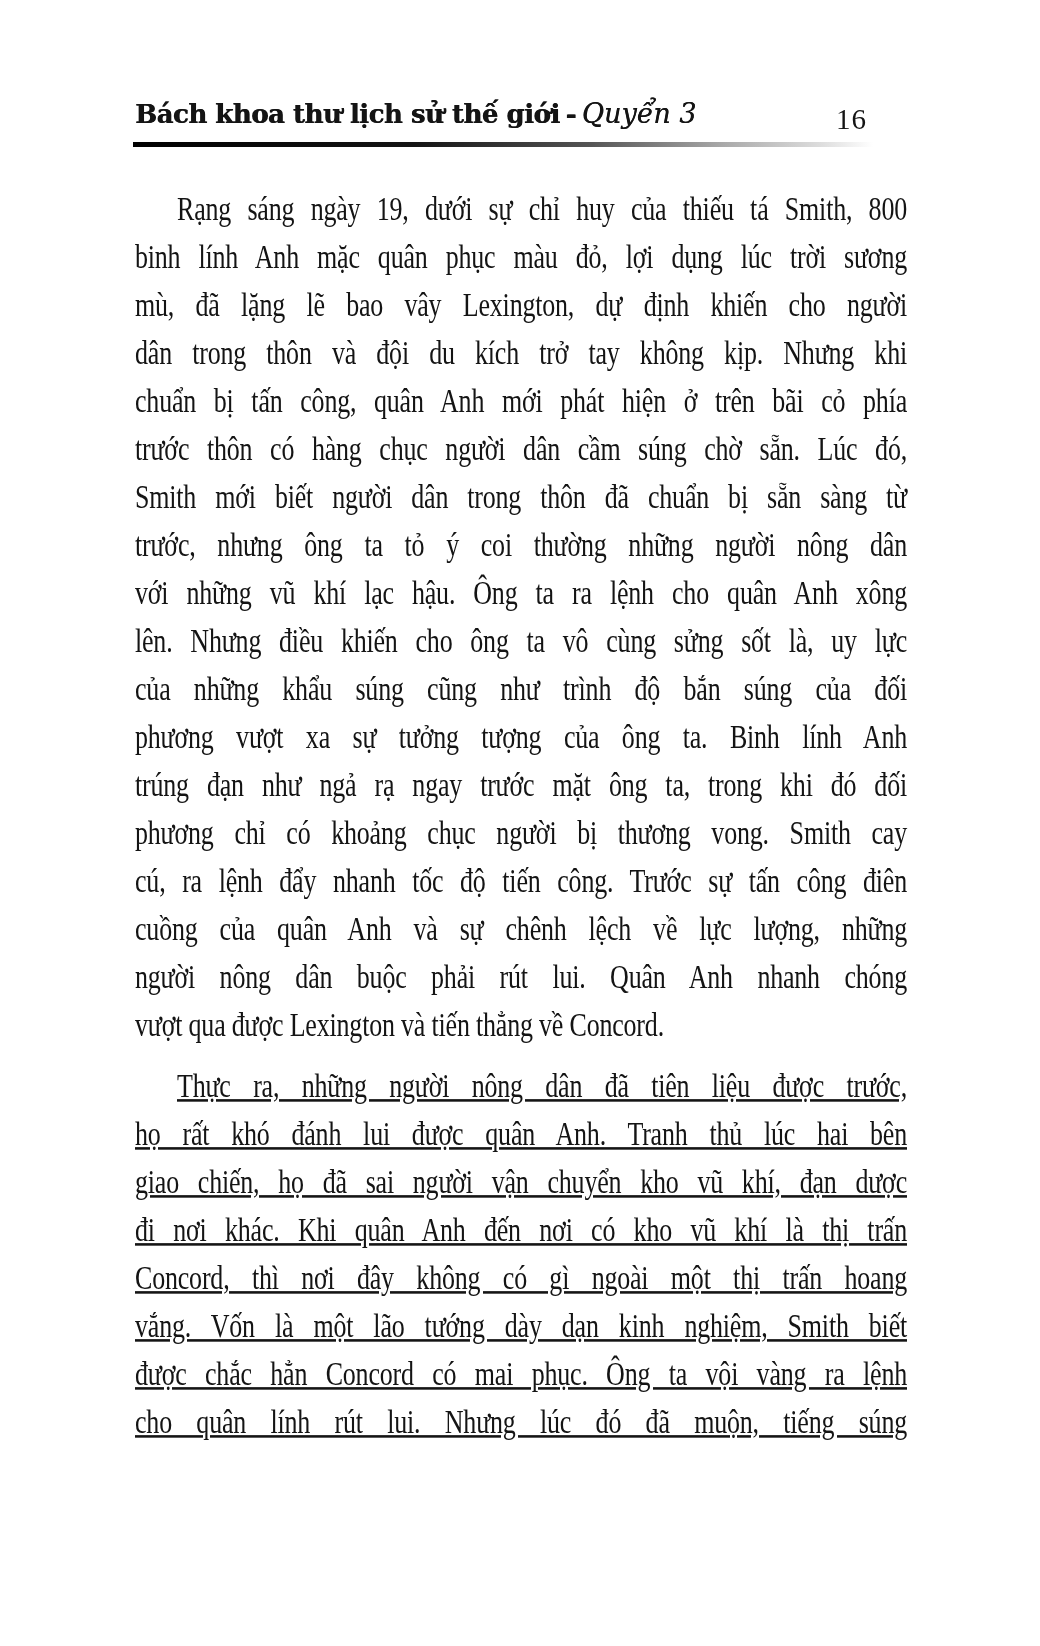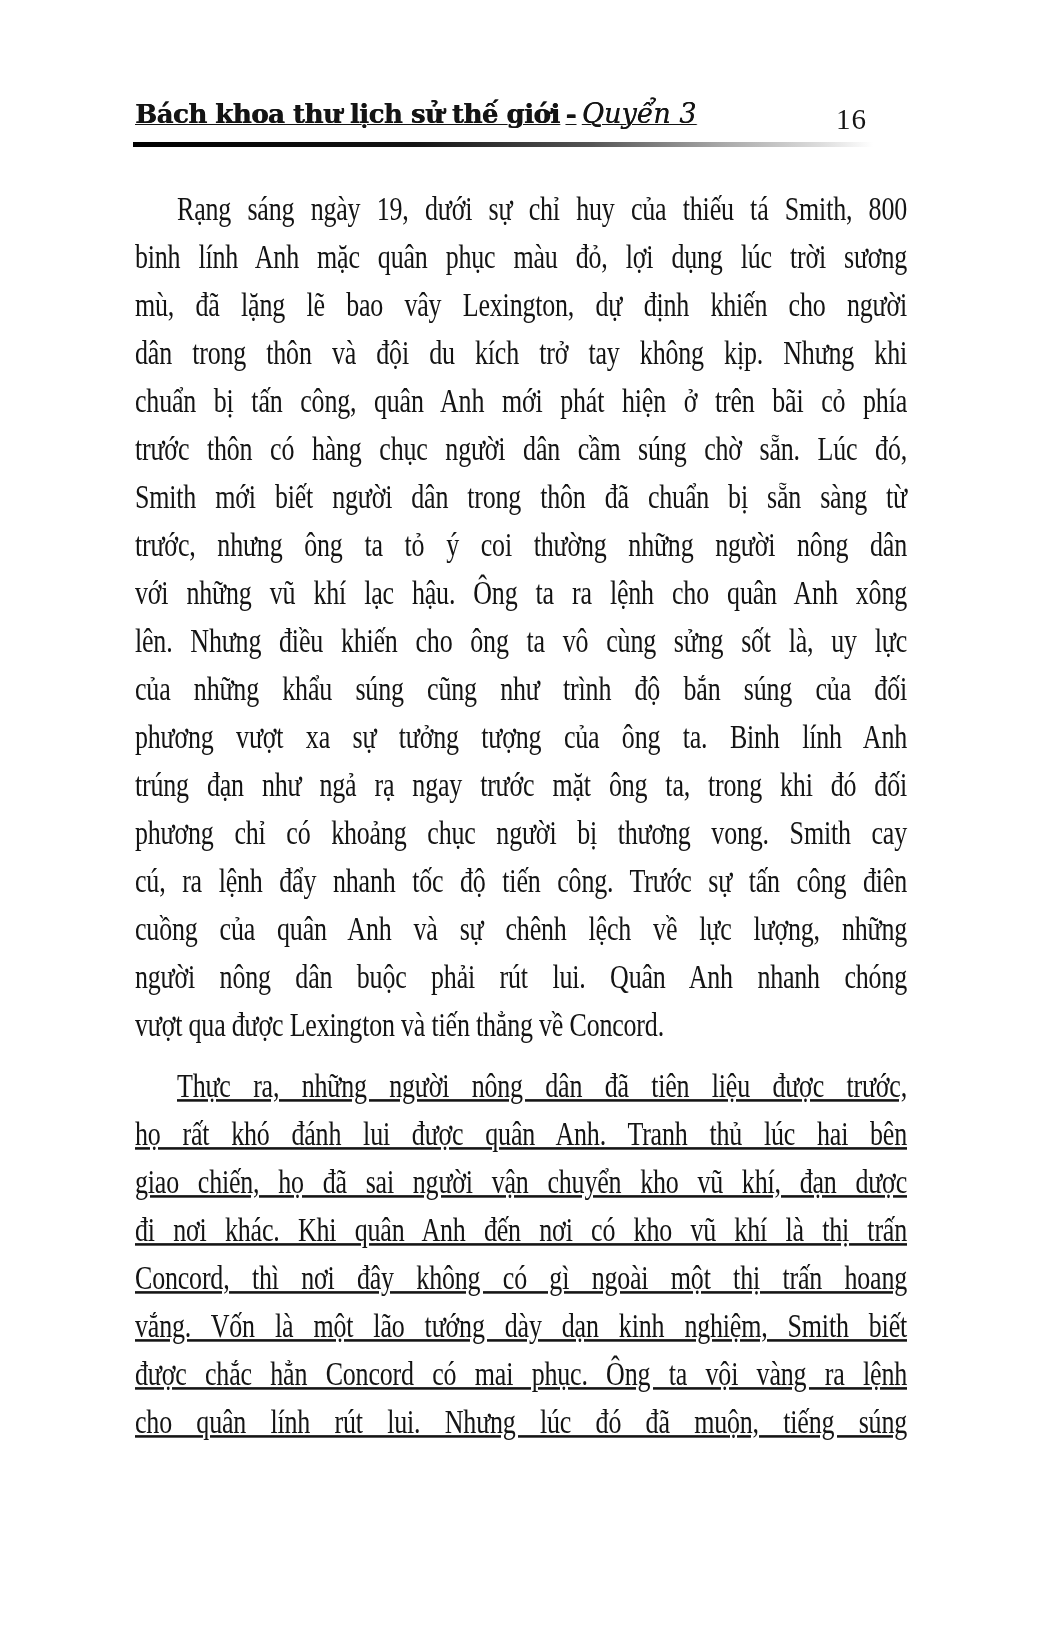--- a/index.html
+++ b/index.html
@@ -16,21 +16,20 @@
     font-family: "Liberation Serif", serif;
     color: #141414;
   }
   
   .page-header {
     position: absolute;
     top: 98px;
     left: 135px;
     width: 770px;
     height: 40px;
-    text-decoration: underline;
   }
   .book-title {
     font-family: "DejaVu Serif", serif;
     font-weight: bold;
     font-size: 26px;
     letter-spacing: -0.5px;
     text-shadow: 0.6px 0 0 currentColor; 
     white-space: nowrap;
   }
   .title-sep {

